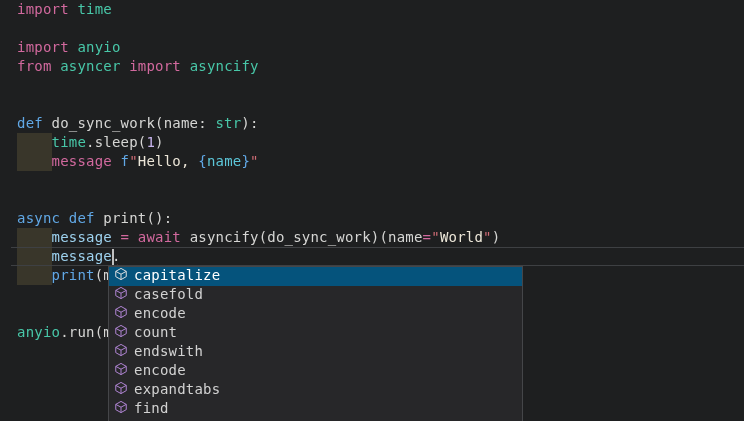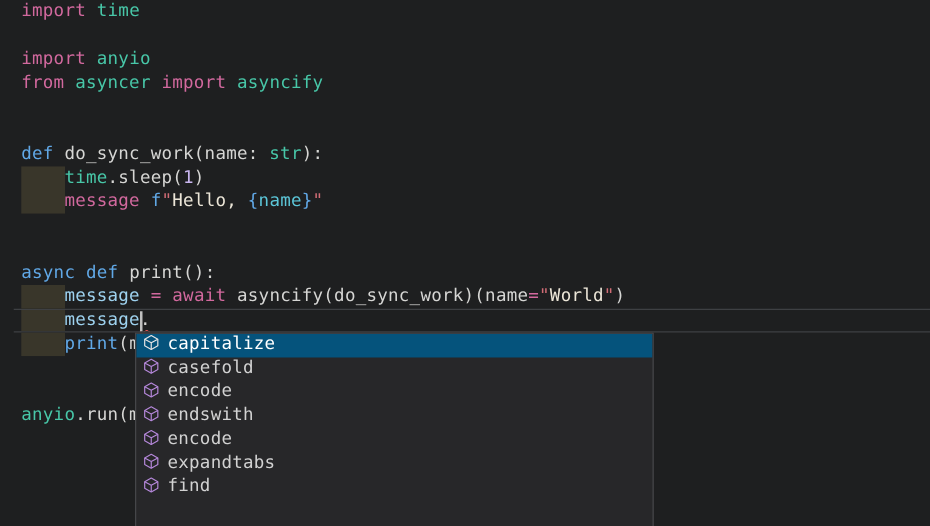--- a/index.html
+++ b/index.html
@@ -115,20 +115,29 @@
       </span>
       <span class="suggest-label">encode</span>
     </div>
     <div class="suggest-item">
       <span class="sicon">
         <svg viewBox="0 0 16 16" width="14" height="14" fill="none" stroke="currentColor" stroke-width="1.1" stroke-linejoin="round">
           <path d="M8 1.6 14 5v6L8 14.4 2 11V5z"></path>
           <path d="M2 5l6 3.2L14 5M8 8.2v6.2"></path>
         </svg>
       </span>
+      <span class="suggest-label">count</span>
+    </div>
+    <div class="suggest-item">
+      <span class="sicon">
+        <svg viewBox="0 0 16 16" width="14" height="14" fill="none" stroke="currentColor" stroke-width="1.1" stroke-linejoin="round">
+          <path d="M8 1.6 14 5v6L8 14.4 2 11V5z"></path>
+          <path d="M2 5l6 3.2L14 5M8 8.2v6.2"></path>
+        </svg>
+      </span>
       <span class="suggest-label">endswith</span>
     </div>
     <div class="suggest-item">
       <span class="sicon">
         <svg viewBox="0 0 16 16" width="14" height="14" fill="none" stroke="currentColor" stroke-width="1.1" stroke-linejoin="round">
           <path d="M8 1.6 14 5v6L8 14.4 2 11V5z"></path>
           <path d="M2 5l6 3.2L14 5M8 8.2v6.2"></path>
         </svg>
       </span>
       <span class="suggest-label">encode</span>

